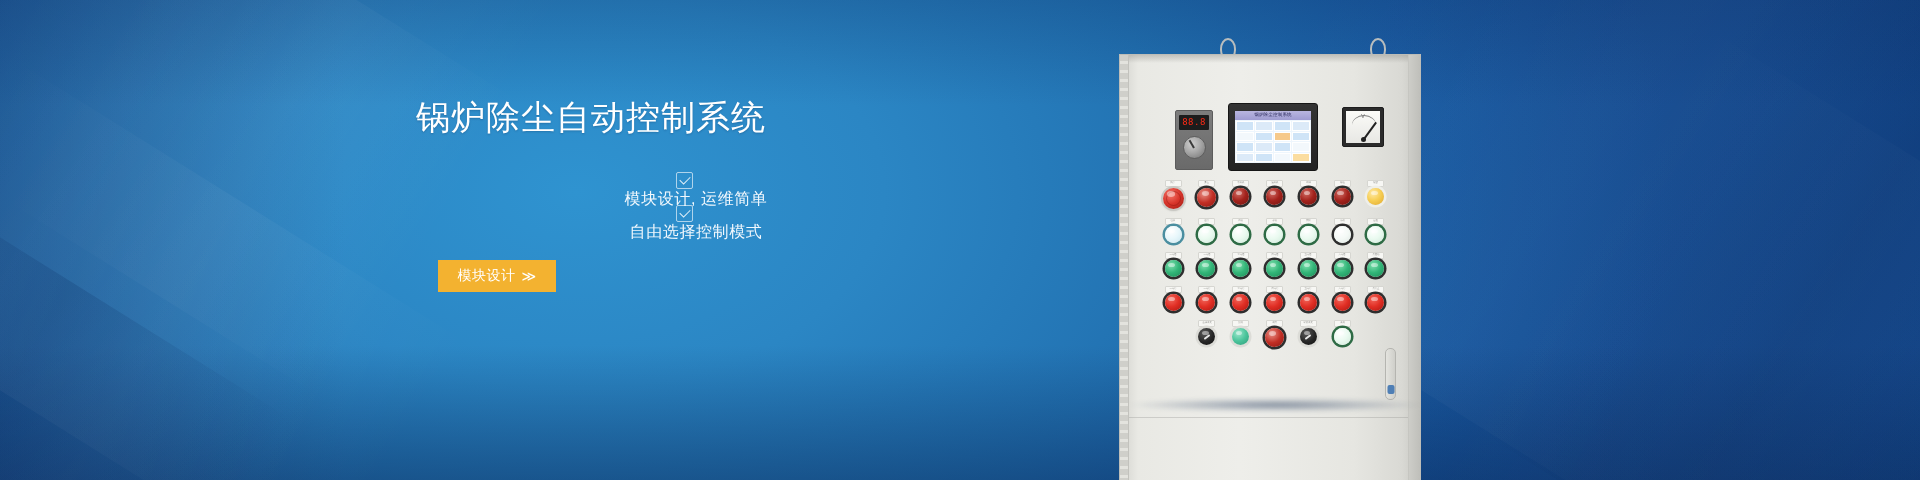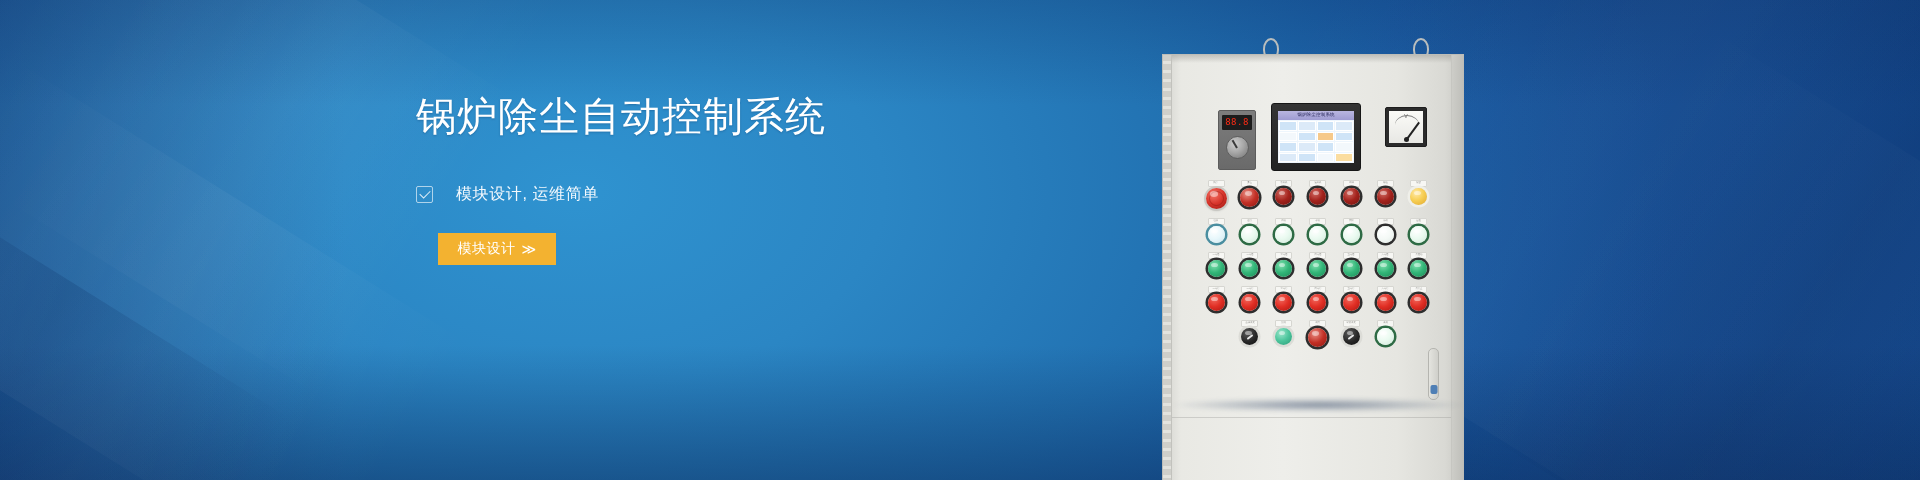--- a/index.html
+++ b/index.html
@@ -45,36 +45,36 @@
   .d2 { left:1640px; top:-100px; width:420px;  height:700px; transform:rotate(32deg); }
 
   
   #copy {
     position:absolute;
     left:416px; top:100px;
     width:560px;
     z-index:6;
   }
   #page-title {
-    font-size:40px;
+    font-size:34px;
     line-height:1;
     font-weight:400;
     color:#ffffff;
     letter-spacing:1px;
     white-space:nowrap;
     text-shadow:0 1px 2px rgba(0,30,70,0.25);
-    font-family:Liberation Mono, monospace;
   }
 
   #feature-list { margin-top:38px; }
   .feature-item {
     display:flex;
     align-items:center;
     height:33px;
     margin-bottom:0px;
+    flex-direction:column;
   }
   .feature-item + .feature-item { margin-top:0px; }
   .check-icon {
     width:17px; height:17px;
     flex:0 0 17px;
     border:1px solid rgba(255,255,255,0.62);
     border-radius:2px;
     position:relative;
     margin-right:23px;
   }
@@ -110,21 +110,20 @@
     white-space:nowrap;
   }
   #cta-button .cta-arrow { margin-left:6px; font-size:14px; }
 
   
   #cabinet-photo {
     position:absolute;
     left:1120px; top:0px;
     width:420px; height:408px;
     z-index:5;
-    margin-left:43px;
   }
   
   .hook {
     position:absolute;
     width:16px; height:22px;
     border:2.5px solid #b9bdbd;
     border-radius:50% 50% 45% 45%;
     background:transparent;
     top:38px;
   }
@@ -479,20 +478,24 @@
 
     <div id="page-title">锅炉除尘自动控制系统</div>
 
     <div id="feature-list">
 
       <div class="feature-item">
         <span class="check-icon"></span>
         <span class="feature-label">模块设计, 运维简单</span>
       </div>
 
+      <div class="feature-item">
+        <span class="check-icon"></span>
+        <span class="feature-label">自由选择控制模式</span>
+      </div>
 
 
     </div>
 
     <button id="cta-button">
       <span>模块设计</span>
       <span class="cta-arrow">≫</span>
     </button>
 
   </div>

